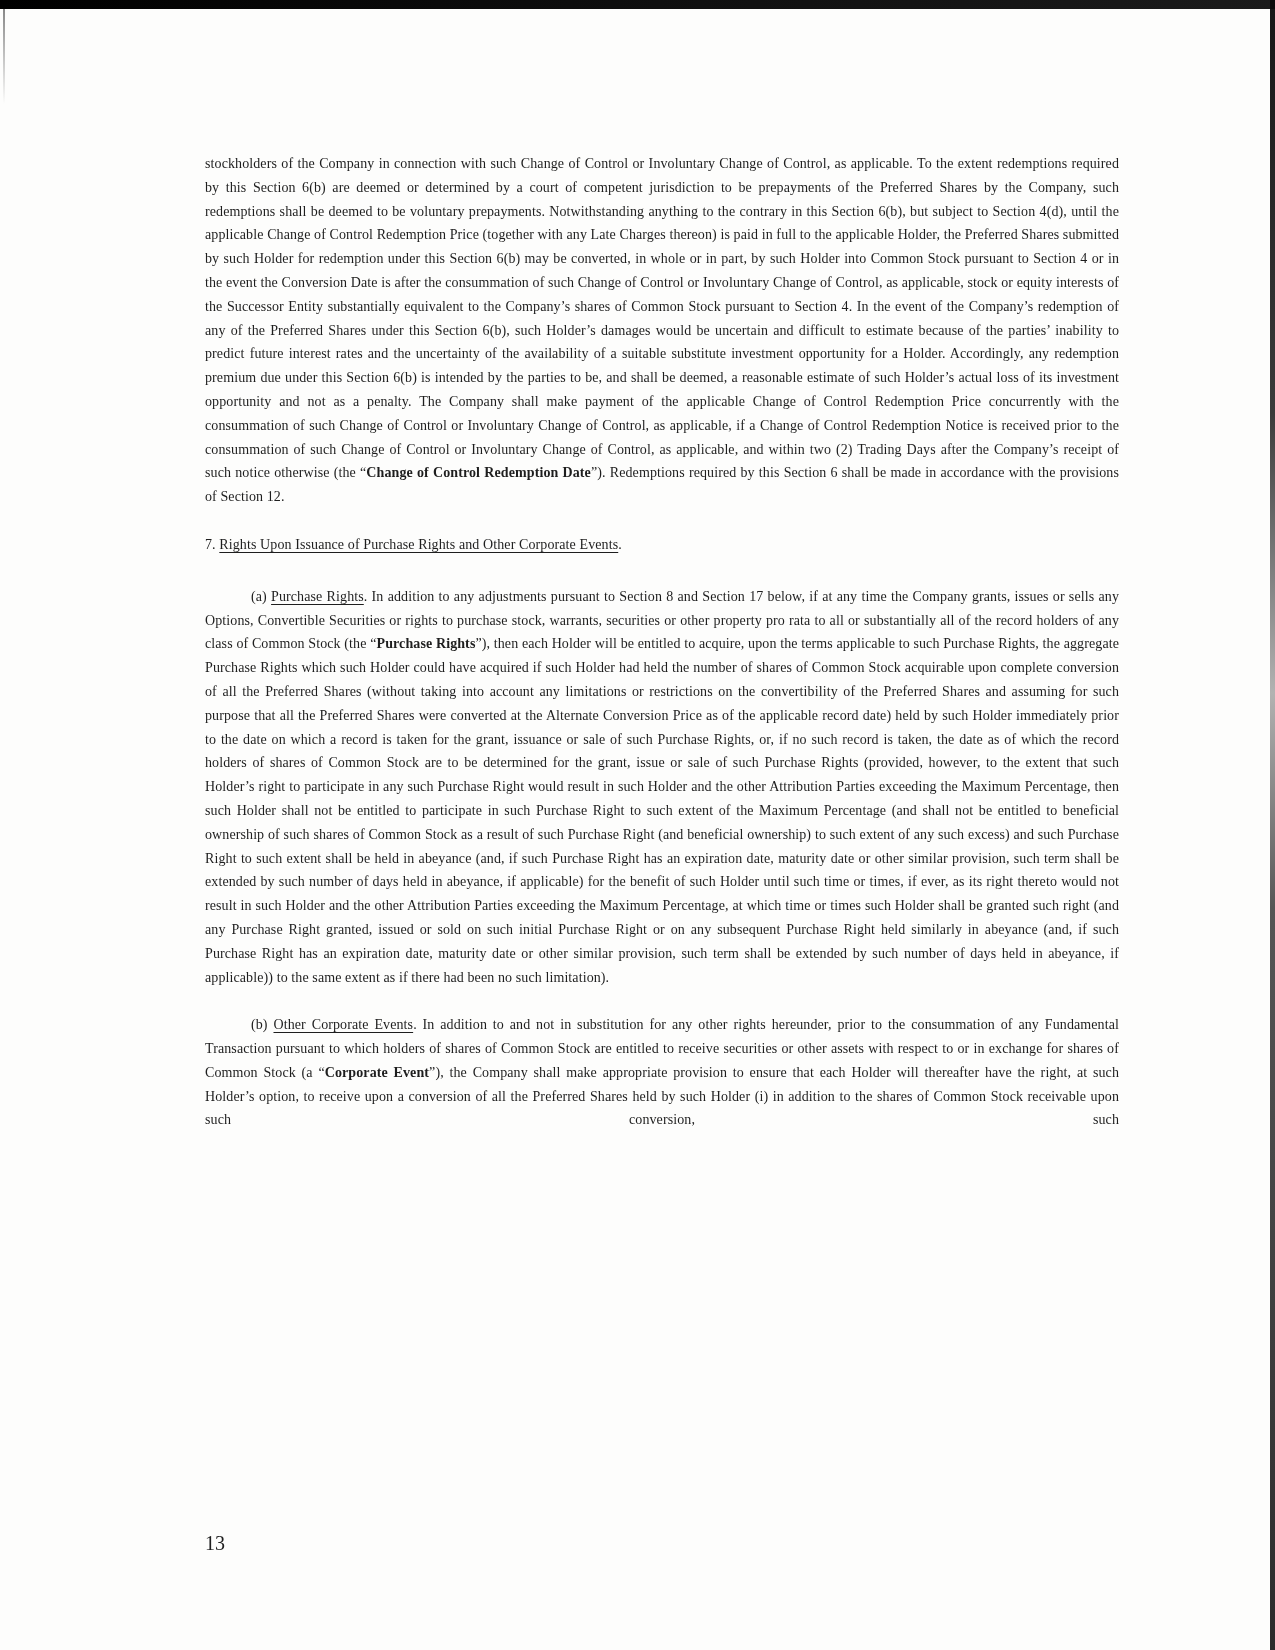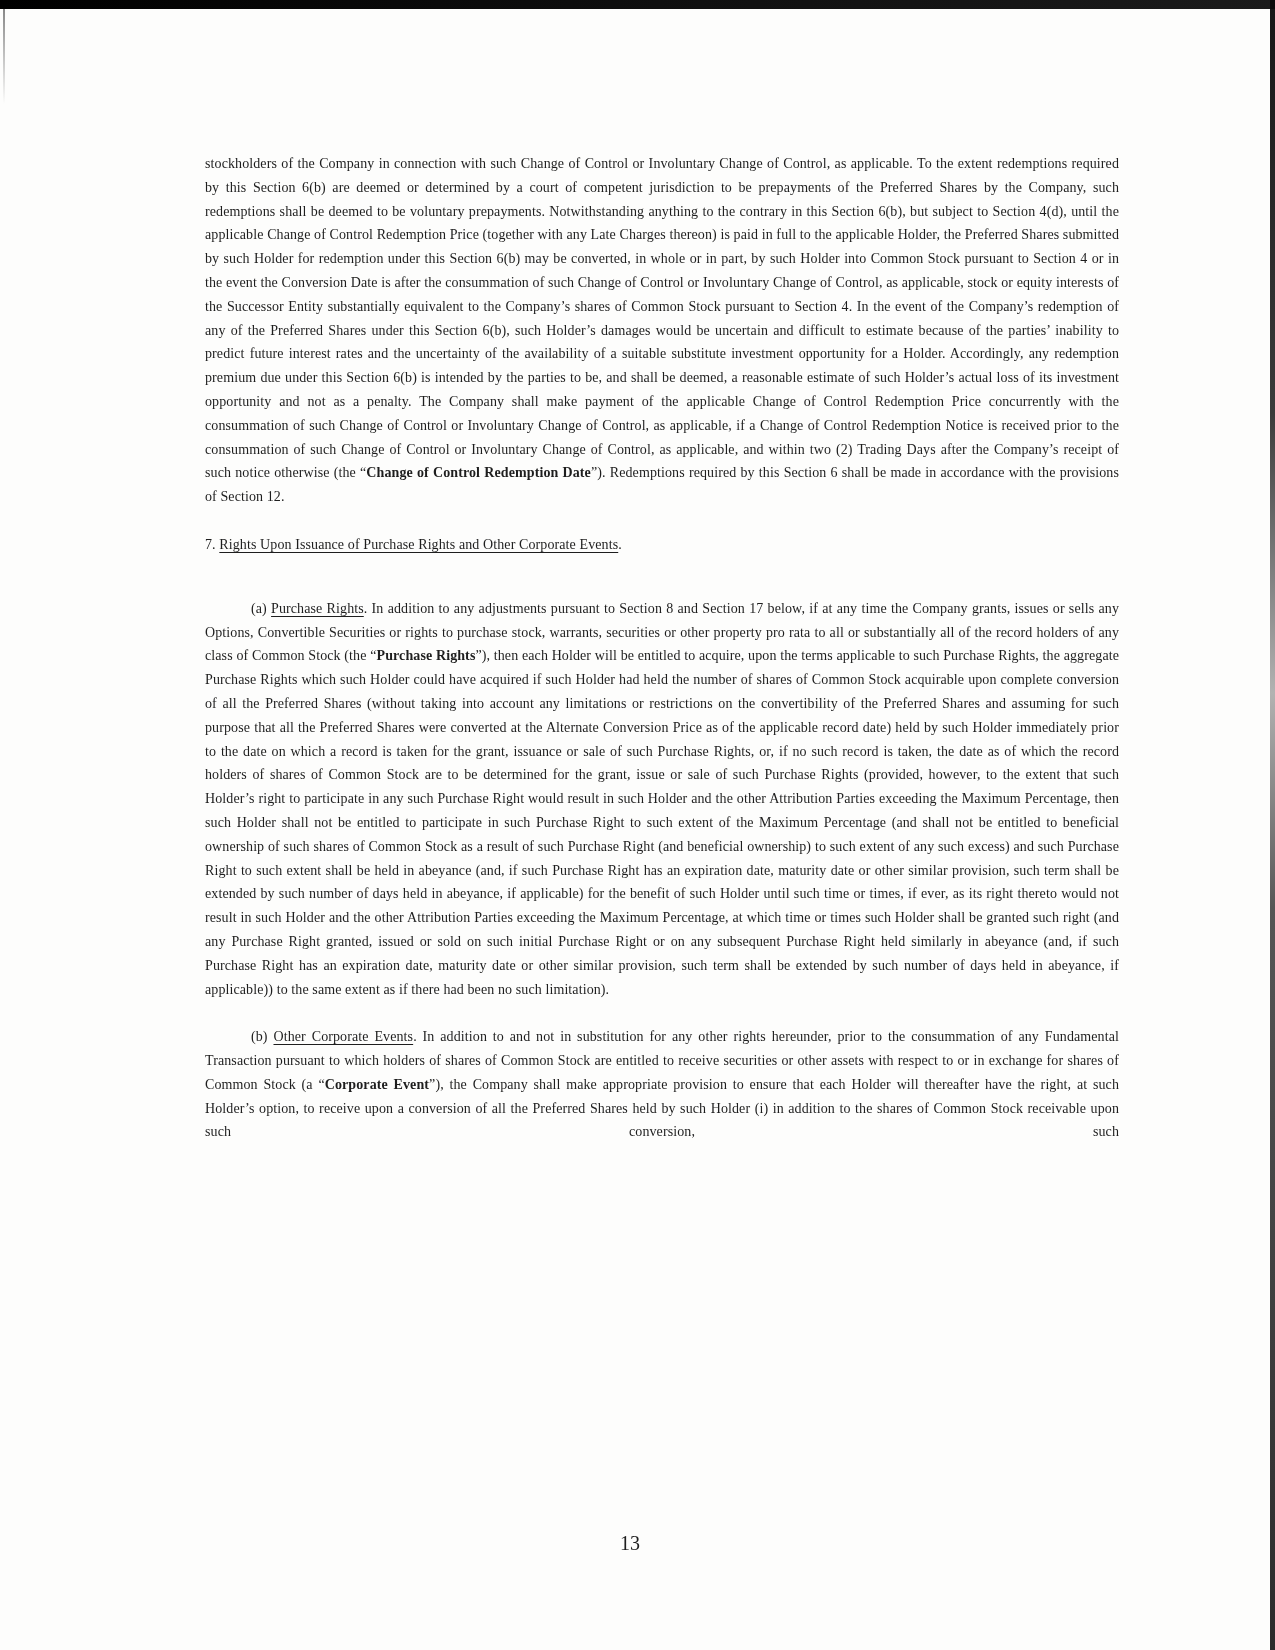--- a/index.html
+++ b/index.html
@@ -55,35 +55,34 @@
     color: var(--ink);
     font-size: 14px;
     line-height: 23.8px;
     letter-spacing: 0.1px;
   }
   .doc p {
     margin: 0 0 24px 0;
     text-align: justify;
   }
   .doc p.indent { text-indent: 46px; }
-  .doc p.heading { margin: 0 0 40px 0; }
+  .doc p.heading { margin: 0 0 28px 0; }
   .doc p.cont-next { text-align-last: justify; }
   .run { white-space: pre-wrap; }
   .b { font-weight: bold; }
   .u {
     text-decoration: underline;
     text-underline-offset: 3px;
     text-decoration-thickness: 1.4px;
   }
   .page-number {
     position: absolute;
     left: 205px;
     top: 1531px;
     width: 850px;
-    text-align: center;
     color: var(--ink);
     font-size: 20px;
     line-height: 24px;
   }
 </style>
 </head>
 <body>
 
 <div class="page">
   <div class="scan-bar-top"></div>

